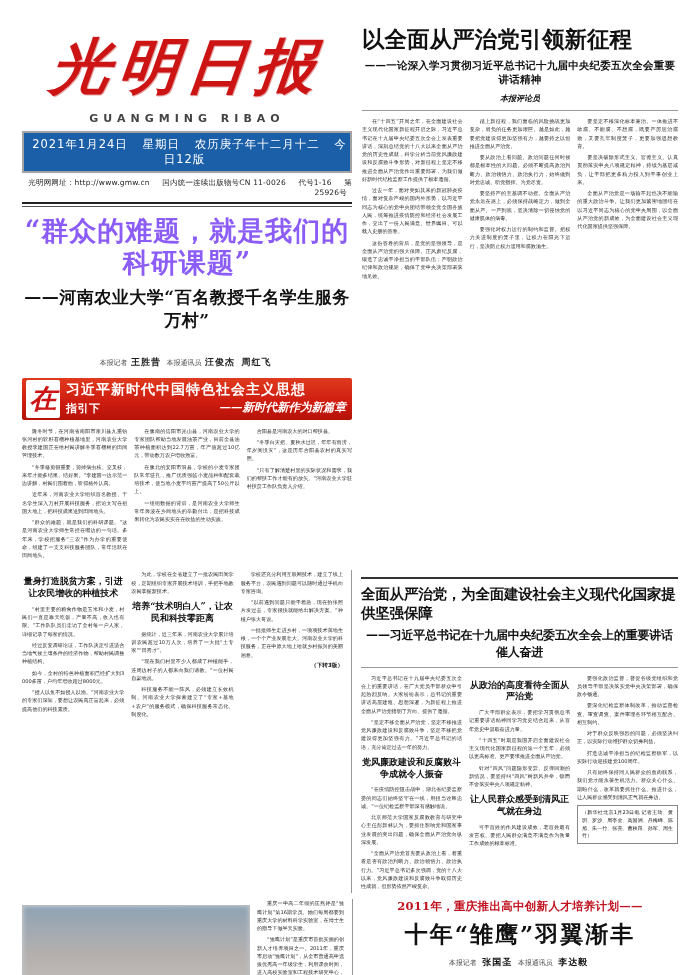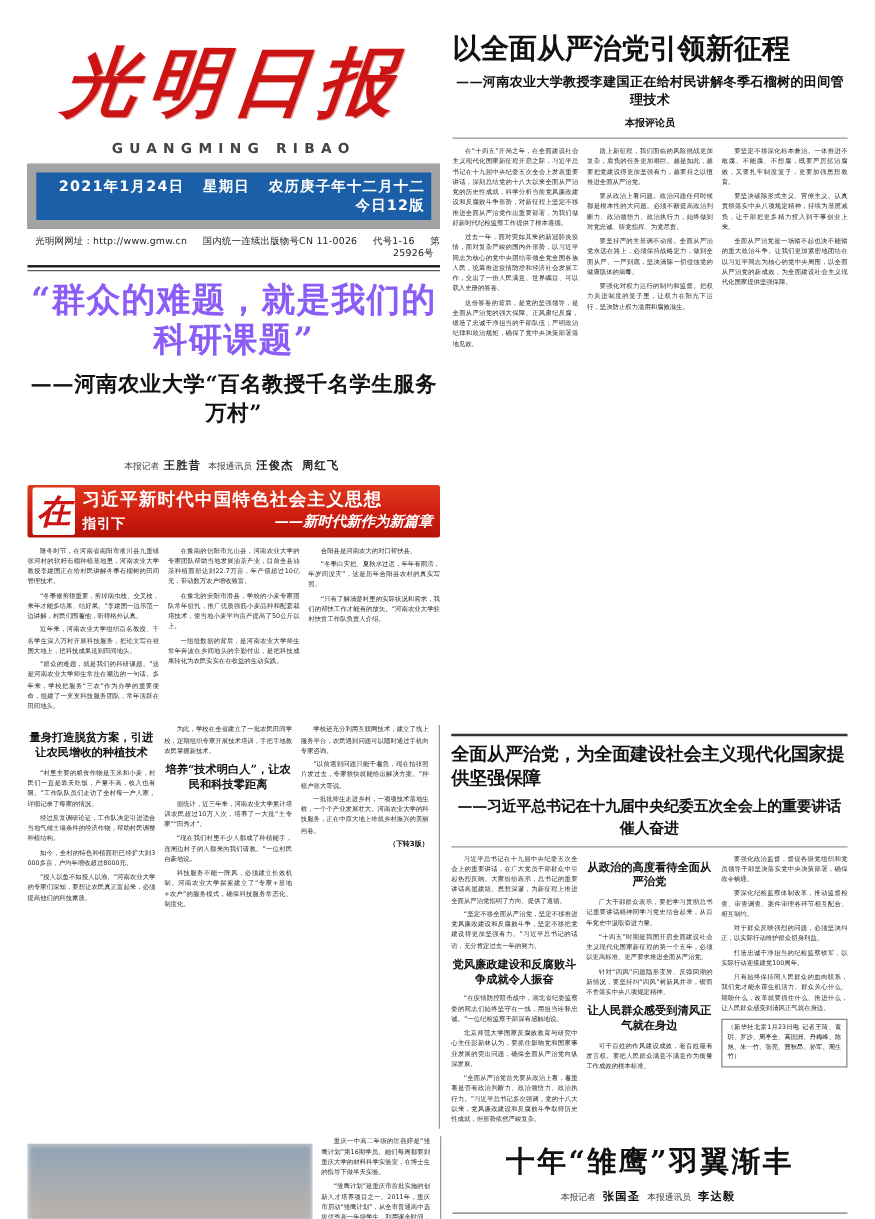--- a/index.html
+++ b/index.html
@@ -26,23 +26,23 @@
     letter-spacing:8px; line-height:1;
     font-style:italic;
     transform:skewX(-6deg);
     text-shadow:1px 1px 0 rgba(180,0,0,.35);
   }
   .pinyin {
     text-align:center; font-size:11px; letter-spacing:5px;
     color:#444; font-weight:bold; margin-top:2px; margin-bottom:6px;
   }
   .datebar {
-    background:#1b5fa8; color:#fff; text-align:right;
-    font-size:11.5px; font-weight:bold; padding:4px 0 4px 0;
-    letter-spacing:1px; border:7px solid #a3a3a3;
+    background:#1b5fa8; color:#fff; text-align:center;
+    font-size:11.5px; font-weight:normal; padding:4px 0 4px 0;
+    letter-spacing:1px; border:2px solid #a3a3a3;
   }
   .datebar span { margin:0 5px; }
   .infoline {
     text-align:right; font-size:7.5px; color:#222;
     padding:5px 0 4px 0; letter-spacing:.2px;
   }
   .infoline span { margin:0 5px; }
   .rule-thick { border-top:2px solid #222; margin:0 0 2px 0; }
   .rule-thin { border-top:1px solid #555; margin:0 0 8px 0; }
 
@@ -93,21 +93,21 @@
   
   .hl-r1 {
     text-align:left; font-family:"DejaVu Serif","Liberation Serif",serif;
     font-weight:bold; font-size:22.5px; letter-spacing:0px; line-height:1.2;
     margin-top:8px;
   }
   .hl-r1-sub {
     text-align:center; font-size:10.5px; font-weight:bold; margin-top:6px;
     font-family:"DejaVu Serif","Liberation Serif",serif; letter-spacing:.2px;
   }
-  .hl-r1-by { text-align:center; font-size:8px; margin-top:6px; font-weight:bold; }
+  .hl-r1-by { text-align:center; font-size:8px; margin-top:6px; font-weight:bold;font-style:italic; }
 
   
   .cols { display:flex; gap:7px; }
   .col { flex:1; min-width:0; }
   .ptxt {
     font-size:5.1px; line-height:1.62; text-align:justify; color:#2a2a2a;
     font-family:"DejaVu Sans","Liberation Sans",sans-serif;
     word-break:break-all; margin:0 0 3px 0; text-indent:10px;
   }
   .subhd {
@@ -236,21 +236,21 @@
         <div class="col">
           <p class="ptxt">合阳县是河南农大的对口帮扶县。</p>
           <p class="ptxt">“冬季白灾把、夏秋水过迟，年年有雨涝，年岁间没灾”，这是历年合阳县农村的真实写照。</p>
           <p class="ptxt">“只有了解清楚村里的实际状况和需求，我们的帮扶工作才能有的放矢。”河南农业大学驻村扶贫工作队负责人介绍。</p>
         </div>
       </div>
     </div>
 
     <div class="top-right">
       <div class="hl-r1">以全面从严治党引领新征程</div>
-      <div class="hl-r1-sub">——河南农业大学教授李建国正在给村民讲解冬季石榴树的田间管理技术</div>
+      <div class="hl-r1-sub">——一论深入学习贯彻习近平总书记十九届中央纪委五次全会重要讲话精神</div>
       <div class="hl-r1-by">本报评论员</div>
       <div class="hr-s"></div>
       <div class="cols">
         <div class="col">
           <p class="ptxt">在“十四五”开局之年，在全面建设社会主义现代化国家新征程开启之际，习近平总书记在十九届中央纪委五次全会上发表重要讲话，深刻总结党的十八大以来全面从严治党的历史性成就，科学分析当前党风廉政建设和反腐败斗争形势，对新征程上坚定不移推进全面从严治党作出重要部署，为我们做好新时代纪检监察工作提供了根本遵循。</p>
           <p class="ptxt">过去一年，面对突如其来的新冠肺炎疫情，面对复杂严峻的国内外形势，以习近平同志为核心的党中央团结带领全党全国各族人民，统筹推进疫情防控和经济社会发展工作，交出了一份人民满意、世界瞩目、可以载入史册的答卷。</p>
           <p class="ptxt">这份答卷的背后，是党的坚强领导，是全面从严治党的强大保障。正风肃纪反腐，锻造了忠诚干净担当的干部队伍；严明政治纪律和政治规矩，确保了党中央决策部署落地见效。</p>
         </div>
         <div class="col">
           <p class="ptxt">踏上新征程，我们面临的风险挑战更加复杂，肩负的任务更加艰巨。越是如此，越要把党建设得更加坚强有力，越要持之以恒推进全面从严治党。</p>
@@ -360,20 +360,21 @@
         <div class="col">
           <p class="ptxt">重庆一中高二年级的匡燕婷是“雏鹰计划”第16期学员。她们每周都要到重庆大学的材料科学实验室，在博士生的指导下做半天实验。</p>
           <p class="ptxt">“雏鹰计划”是重庆市首批实施的创新人才培养项目之一。2011年，重庆市启动“雏鹰计划”，从全市普通高中选拔优秀高一年级学生，利用课余时间，进入高校实验室和工程技术研究中心，在导师指导下开展科研实践。</p>
           <p class="ptxt">“刚进实验室的时候，我连最基本的仪器都不会用。”匡燕婷说，经过一年多的训练，她已经能够独立完成简单的实验操作。</p>
 
         </div>
       </div>
     </div>
 
     <div class="bot-right">
+      <div class="hl-r3-kick">2011年，重庆推出高中创新人才培养计划——</div>
       <div class="hl-r3">十年“雏鹰”羽翼渐丰</div>
       <div class="hl-r3-by">
         <i>本报记者</i>
         <b>张国圣</b>
         <i>本报通讯员</i>
         <b>李达毅</b>
       </div>
       <div class="frame-line"></div>
       <div class="cols">
         <div class="col">

